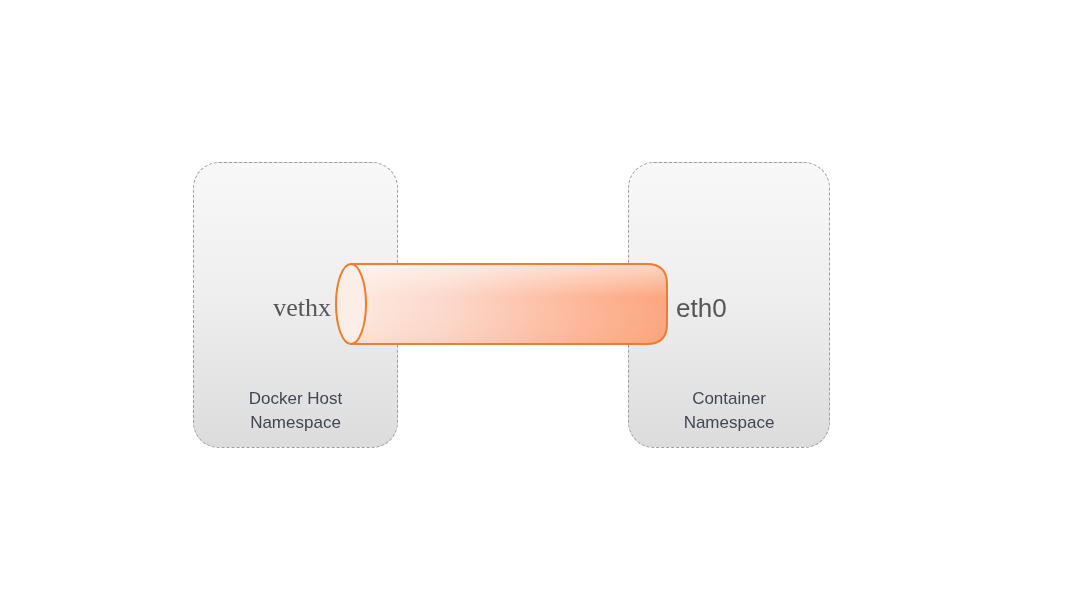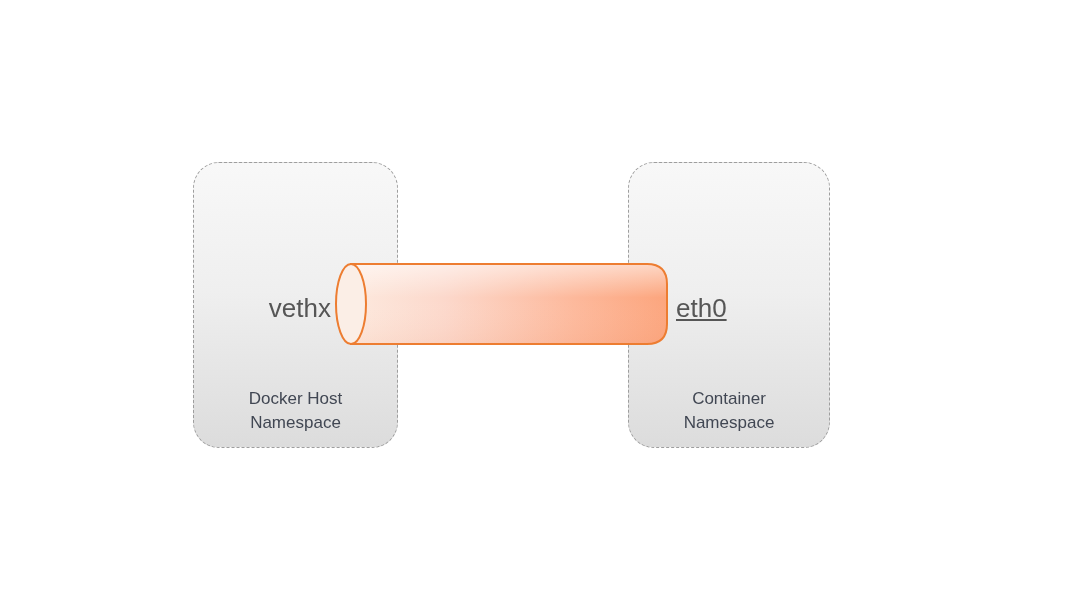--- a/index.html
+++ b/index.html
@@ -37,22 +37,22 @@
     color: #414753;
   }
   .iface-label {
     position: absolute;
     top: 293px;
     font-size: 26px;
     line-height: 30px;
     color: #565656;
     white-space: nowrap;
   }
-  .iface-label.left-iface  { right: 737px; text-align: right; }
-  .iface-label.right-iface { left: 676px; text-decoration: underline; }
+  .iface-label.left-iface  { right: 737px; text-align: right; font-family: Liberation Serif, serif; }
+  .iface-label.right-iface { left: 676px; }
   .pipe-svg {
     position: absolute;
     left: 334px;
     top: 262px;
     width: 336px;
     height: 84px;
     z-index: 5;
   }
 </style>
 </head>

